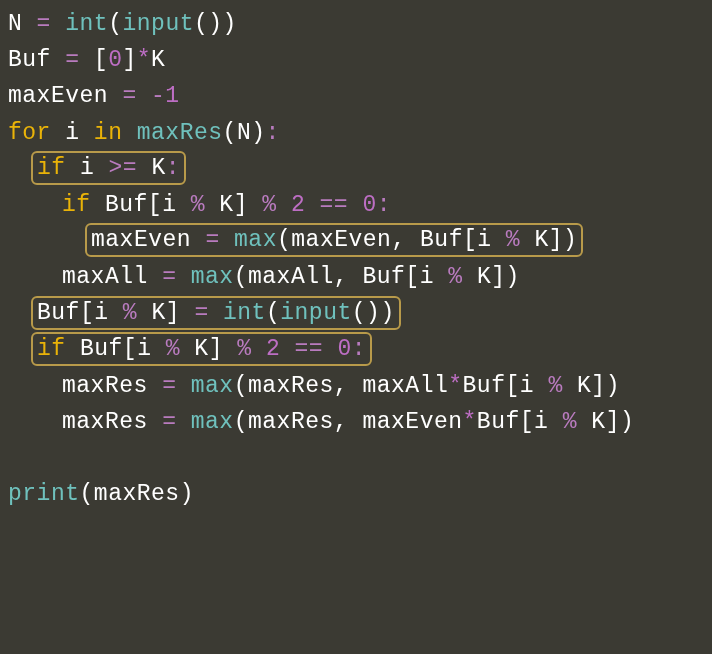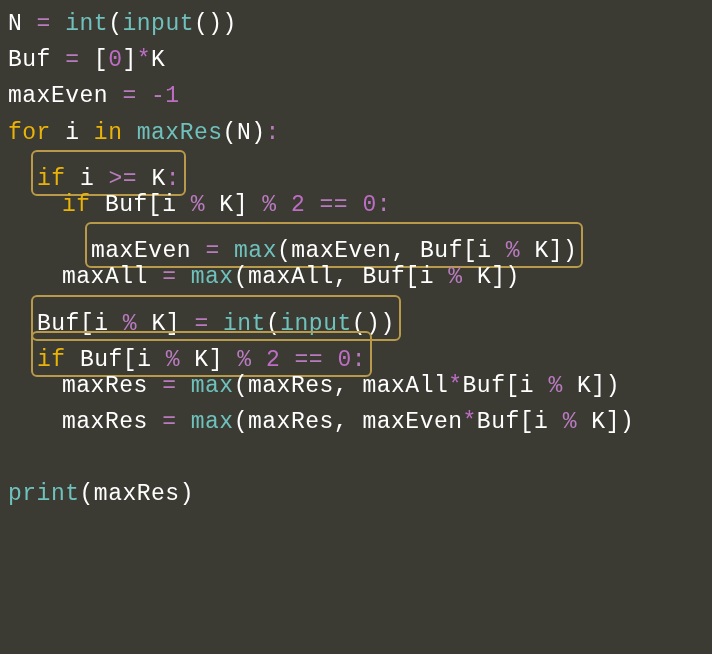--- a/index.html
+++ b/index.html
@@ -27,21 +27,21 @@
 .c-op{color:#b97bbf;}   
 .c-punc{color:#ffffff;} 
 .c-num{color:#bd6ec4;}  
 .c-kw{color:#eab308;}   
 .c-type{color:#6fc1bd;} 
 .c-fn{color:#6fc1bd;}   
 .c-star{color:#bd6ec4;} 
 .hl{
   border:2px solid #b89a4a;
   border-radius:6px;
-  padding:12px 4px 0 4px;
+  padding:0 4px 0 4px;
   margin:0 -4px 0 -4px;
   display:inline-block;
   line-height:30px;
   height:30px;
   position:relative;
   top:-1px;
 }
 </style>
 </head>
 <body>

